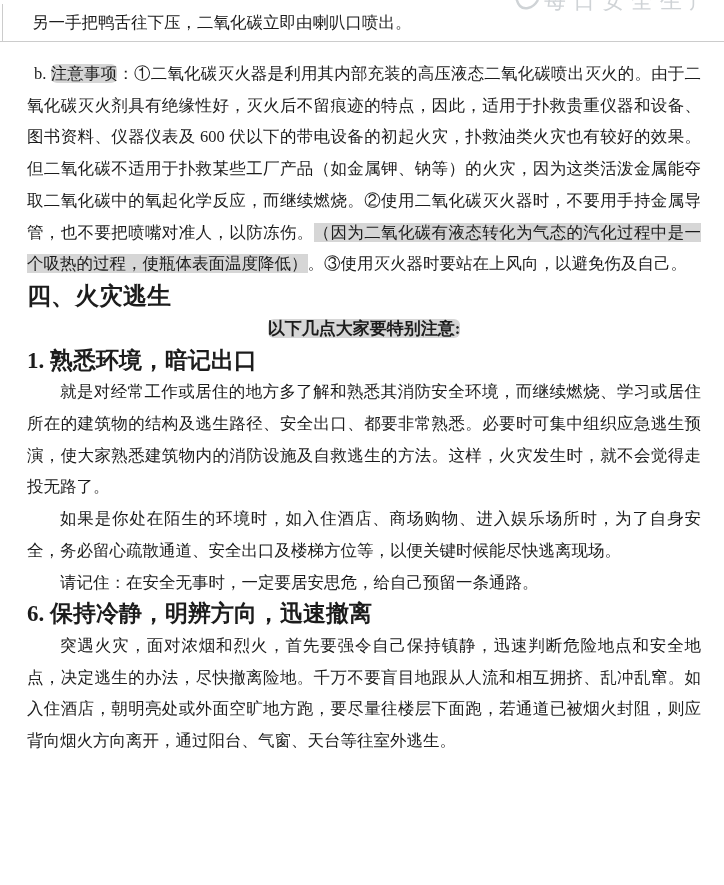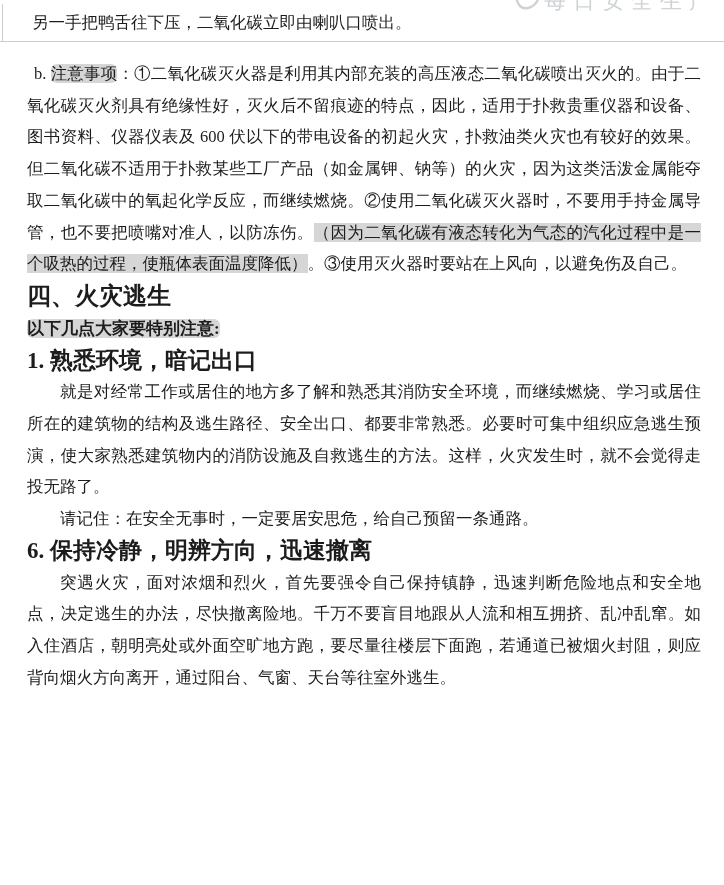--- a/index.html
+++ b/index.html
@@ -59,21 +59,21 @@
   h3.h3 {
     font-size: 23px;
     line-height: 31.7px;
     font-weight: bold;
     margin: 0;
     text-align: left;
   }
   p.note {
     font-weight: bold;
     font-size: 17px;
-    text-align: left;
+    text-align: center;
   }
   .run.hl { background: var(--hl, #d6d6d6); }
   .run.u  { text-underline-offset: 3px; text-decoration-thickness: 1px; border-radius: 6px; }
 </style>
 </head>
 <body style="--ink: #1c1c1c; --hl: #d6d6d6; --rule: #cccccc;">
 
 <div class="watermark">
   <svg width="26" height="18" viewBox="0 0 26 18" aria-hidden="true">
     <path d="M2 2 Q4 16 14 14 Q20 13 24 6" fill="none" stroke="#cfd3d6" stroke-width="2.5"></path>
@@ -84,16 +84,17 @@
   <div class="page-border-left"></div>
   <p class="top-line">另一手把鸭舌往下压，二氧化碳立即由喇叭口喷出。</p>
 </div>
 
 <main class="doc-body">
     <p class="blk para-b"><span class="run">b. </span><span class="run hl u">注意事项</span><span class="run">：①二氧化碳灭火器是利用其内部充装的高压液态二氧化碳喷出灭火的。由于二氧化碳灭火剂具有绝缘性好，灭火后不留痕迹的特点，因此，适用于扑救</span><span class="run u">贵重仪器和设备、图书资料、仪器仪表及 600 伏以下的带电设备</span><span class="run">的初起火灾，扑救</span><span class="run u">油类火灾</span><span class="run">也有较好的效果。但二氧化碳不适用于扑救某些工厂产品（如金属钾、钠等）的火灾，因为这类活泼金属能夺取二氧化碳中的氧起化学反应，而继续燃烧。②使用二氧化碳灭火器时，不要用手持金属导管，也不要把喷嘴对准人，以防冻伤。</span><span class="run hl">（因为二氧化碳有液态转化为气态的汽化过程中是一个吸热的过程，使瓶体表面温度降低）</span><span class="run">。③使用灭火器时要站在上风向，以避免伤及自己。</span></p>
     <h2 class="blk h2"><span class="run">四、火灾逃生</span></h2>
     <p class="blk note"><span class="run hl u">以下几点大家要特别注意:</span></p>
     <h3 class="blk h3"><span class="run">1. 熟悉环境，暗记出口</span></h3>
     <p class="blk para"><span class="run">就是对经常工作或居住的地方多了解和熟悉其消防安全环境，而继续燃烧、学习或居住所在的建筑物的结构及逃生路径、安全出口、都要非常熟悉。必要时可集中组织应急逃生预演，使大家熟悉建筑物内的消防设施及自救逃生的方法。这样，火灾发生时，就不会觉得走投无路了。</span></p>
+    <p class="blk para"><span class="run">如果是你处在陌生的环境时，如入住酒店、商场购物、进入娱乐场所时，为了自身安全，务必留心疏散通道、安全出口及楼梯方位等，以便关键时候能尽快逃离现场。</span></p>
     <p class="blk para"><span class="run">请记住：在安全无事时，一定要居安思危，给自己预留一条通路。</span></p>
     <h3 class="blk h3"><span class="run">6. 保持冷静，明辨方向，迅速撤离</span></h3>
     <p class="blk para"><span class="run">突遇火灾，面对浓烟和烈火，首先要强令自己保持镇静，迅速判断危险地点和安全地点，决定逃生的办法，尽快撤离险地。千万不要盲目地跟从人流和相互拥挤、乱冲乱窜。如入住酒店，朝明亮处或外面空旷地方跑，要尽量往楼层下面跑，若通道已被烟火封阻，则应背向烟火方向离开，通过阳台、气窗、天台等往室外逃生。</span></p>
   </main>
 
 </body></html>

